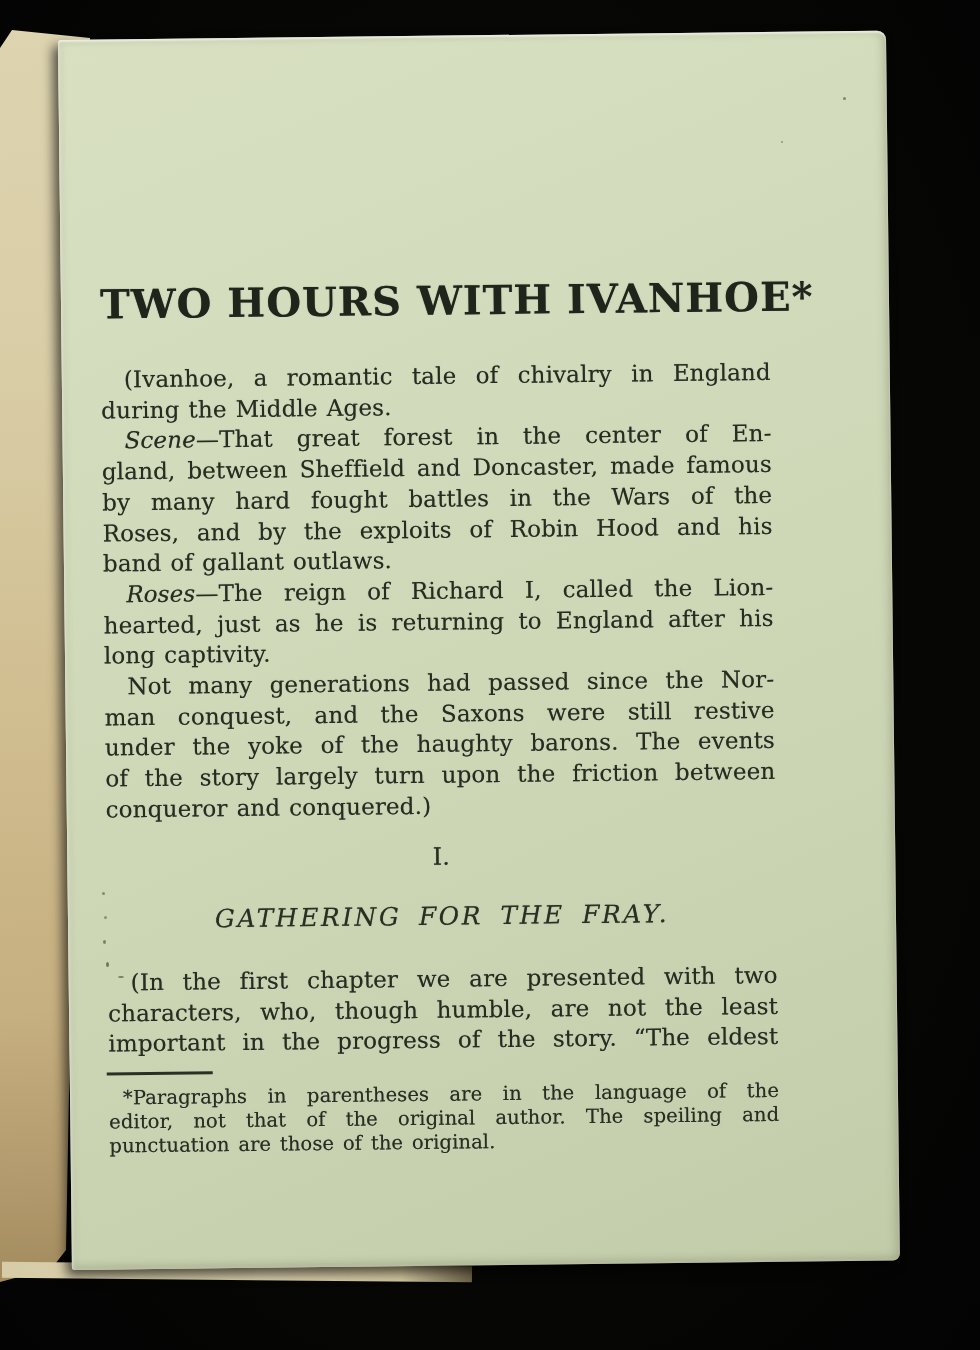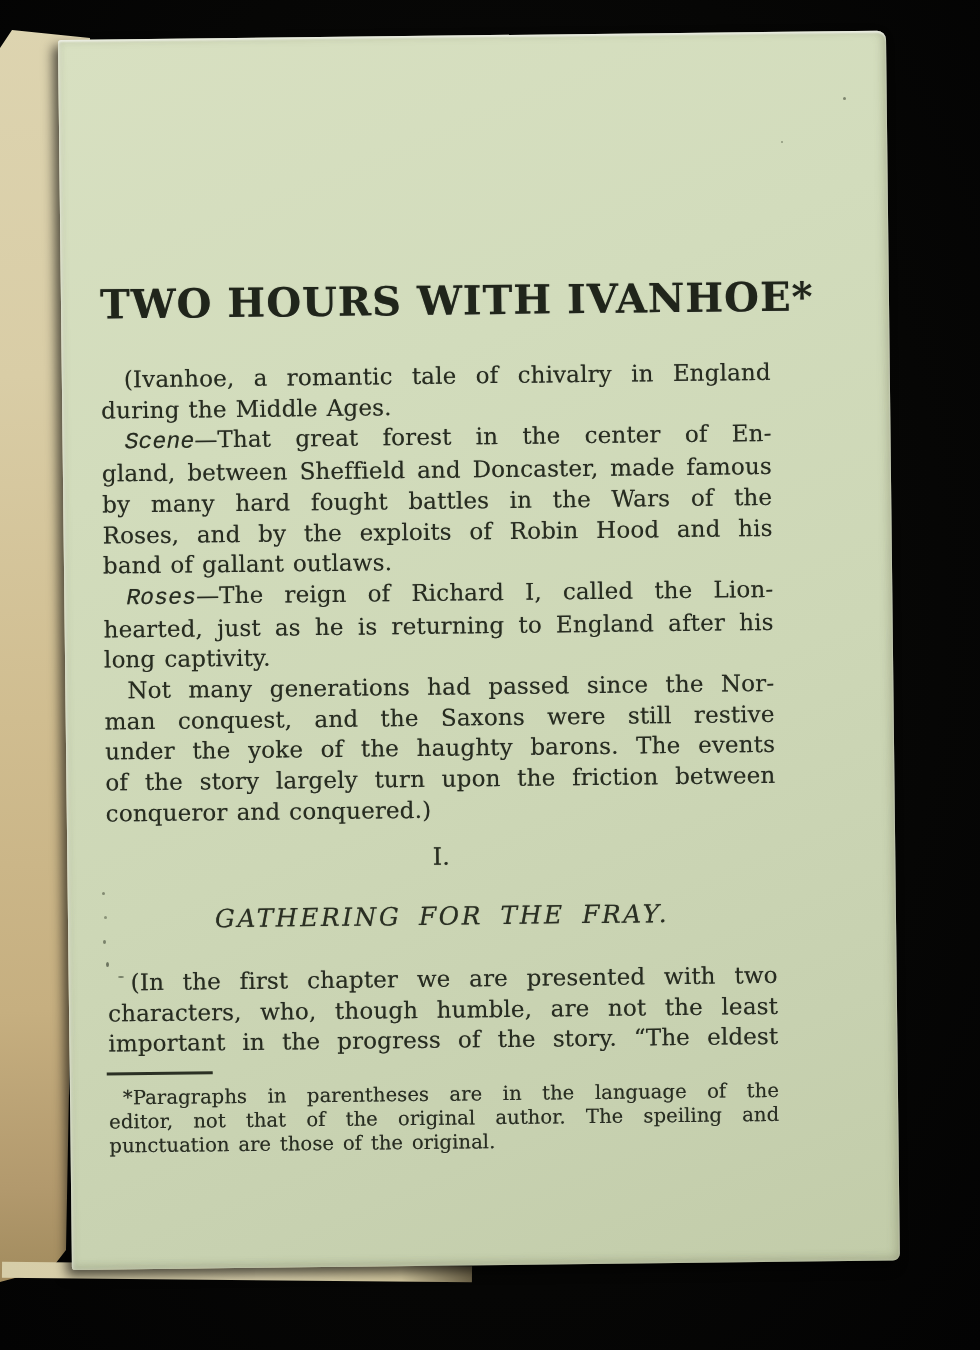--- a/index.html
+++ b/index.html
@@ -60,21 +60,21 @@
     position: absolute; left: 39px; width: 670px;
     font-size: 23px; line-height: 30.7px;
     color: #272c20; word-spacing: 1.5px; letter-spacing: 0.15px;
     text-shadow: 0 0 0.8px rgba(39,44,32,0.6), 0.5px 1px 0 rgba(255,255,255,0.18);
   }
   .synopsis { top: 325px; }
   .chapter-open { top: 928px; }
   .line { text-align: justify; text-align-last: justify; }
   .line.short { text-align-last: left; }
   .line.indent { text-indent: 23px; }
-  .italic { font-style: italic; font-family: Liberation Mono, monospace; }
+  .italic { font-style: italic; }
   .section-number {
     position: absolute; top: 807px; left: 39px; width: 670px;
     text-align: center; font-size: 24px; color: #272c20;
     text-shadow: 0 0 0.8px rgba(39,44,32,0.6);
   }
   .chapter-heading {
     position: absolute; top: 866px; left: 39px; width: 670px;
     text-align: center; font-style: italic;
     font-size: 25px; letter-spacing: 2.5px; word-spacing: 7px;
     color: #2a2f23;

